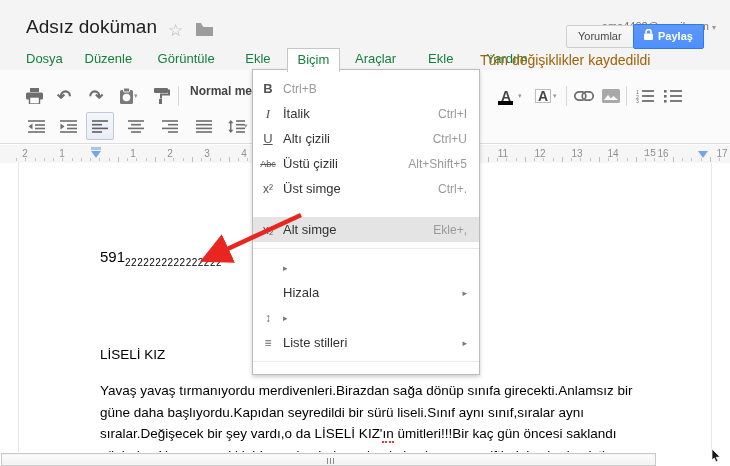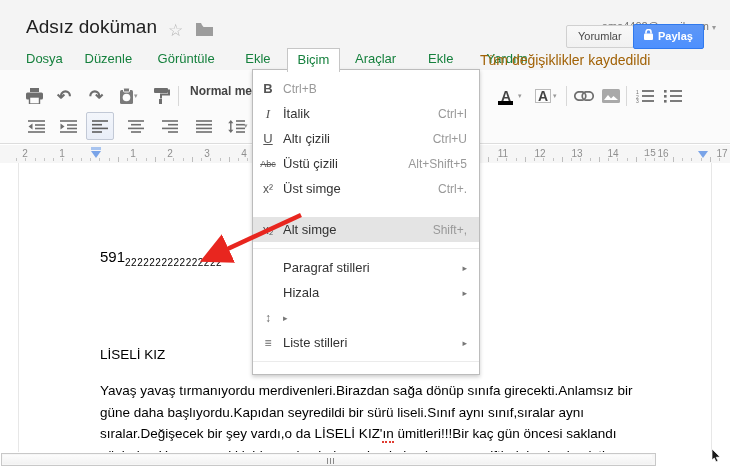--- a/index.html
+++ b/index.html
@@ -424,26 +424,25 @@
       <span class="mi-right">Alt+Shift+5</span>
     </div>
     <div class="menu-item">
       <span class="mi-icon sup">x²</span>
       <span class="mi-label">Üst simge</span>
       <span class="mi-right">Ctrl+.</span>
     </div>
     <div class="menu-item active">
       <span class="mi-icon sub">x₂</span>
       <span class="mi-label">Alt simge</span>
-      <span class="mi-right">Shift+,</span>
+      <span class="mi-right">Ekle+,</span>
     </div>
     <div class="menu-sep"></div>
     <div class="menu-item">
       <span class="mi-icon "></span>
-      <span class="mi-label">Paragraf stilleri</span>
       <span class="mi-right sub">▸</span>
     </div>
     <div class="menu-item">
       <span class="mi-icon "></span>
       <span class="mi-label">Hizala</span>
       <span class="mi-right sub">▸</span>
     </div>
     <div class="menu-item">
       <span class="mi-icon lines">↕</span>
       <span class="mi-right sub">▸</span>

